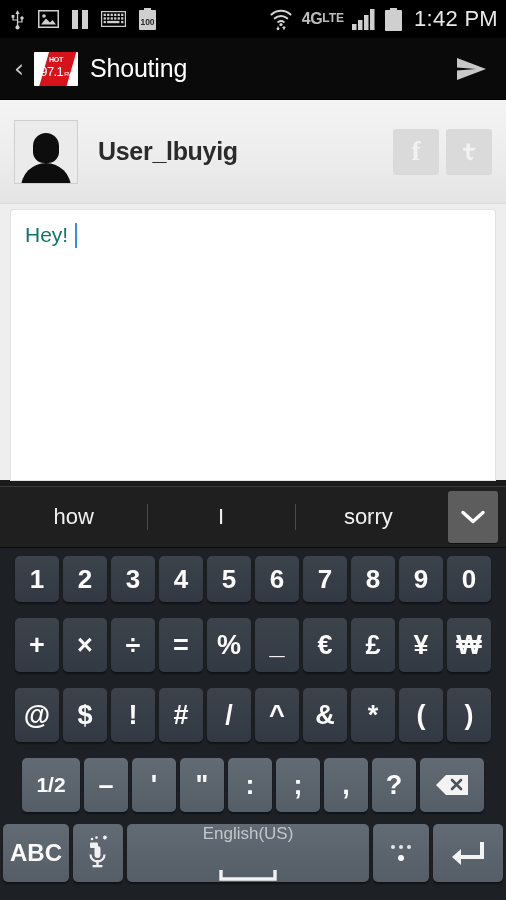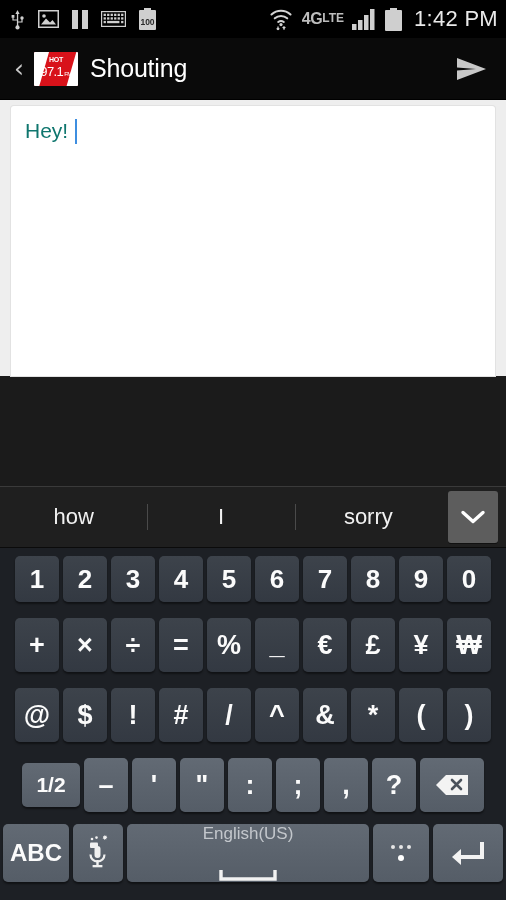--- a/index.html
+++ b/index.html
@@ -252,20 +252,37 @@
       </span>
     </div>
     <div class="appbar-title">Shouting</div>
     <div class="send-btn">
       <svg width="34" height="28" viewBox="0 0 34 28">
         <path d="M2 3 L31 14 L2 25 L2 15.4 L21 14 L2 12.6 Z" fill="#c8c8c8"></path>
       </svg>
     </div>
   </div>
 
+  <div class="profile">
+    <div class="avatar">
+      <span class="head"></span>
+      <span class="body"></span>
+    </div>
+    <div class="uname">User_lbuyig</div>
+    <div class="social">
+      <div class="sbtn">
+        <span class="fb-glyph">f</span>
+      </div>
+      <div class="sbtn">
+        <svg width="24" height="24" viewBox="0 0 24 24">
+          <path d="M9.5 3.5 v4.2 H6.2 v3.1 h3.3 v5.3 c0 3.2 2.6 4.6 5.6 4.2 l1.3-3.2 c-2.3 .5-3.8 .2-3.8-1.6 V10.8 h4.2 L19 7.7 h-6.1 V3.5 Z" fill="#f2f2f2"></path>
+        </svg>
+      </div>
+    </div>
+  </div>
 
   <div class="compose-wrap">
     <div class="compose" title="Type a message">
       <span class="compose-text">Hey!</span>
       <span class="caret"></span>
     </div>
   </div>
 
   <div class="keyboard">
 
@@ -313,21 +330,21 @@
       <div class="key sym">#</div>
       <div class="key sym">/</div>
       <div class="key sym">^</div>
       <div class="key sym">&amp;</div>
       <div class="key sym">*</div>
       <div class="key sym">(</div>
       <div class="key sym">)</div>
     </div>
 
     <div class="krow r4">
-      <div class="key wide light" style="height:44px;">1/2</div>
+      <div class="key wide light" style="height:54px;">1/2</div>
       <div class="key sym light">–</div>
       <div class="key sym light">'</div>
       <div class="key sym light">"</div>
       <div class="key sym light">:</div>
       <div class="key sym light">;</div>
       <div class="key sym light">,</div>
       <div class="key sym light">?</div>
       <div class="key bksp light">
         <svg width="34" height="22" viewBox="0 0 34 22">
           <path d="M11 1 L33 1 L33 21 L11 21 L1 11 Z" fill="#f3f3f3"></path>

